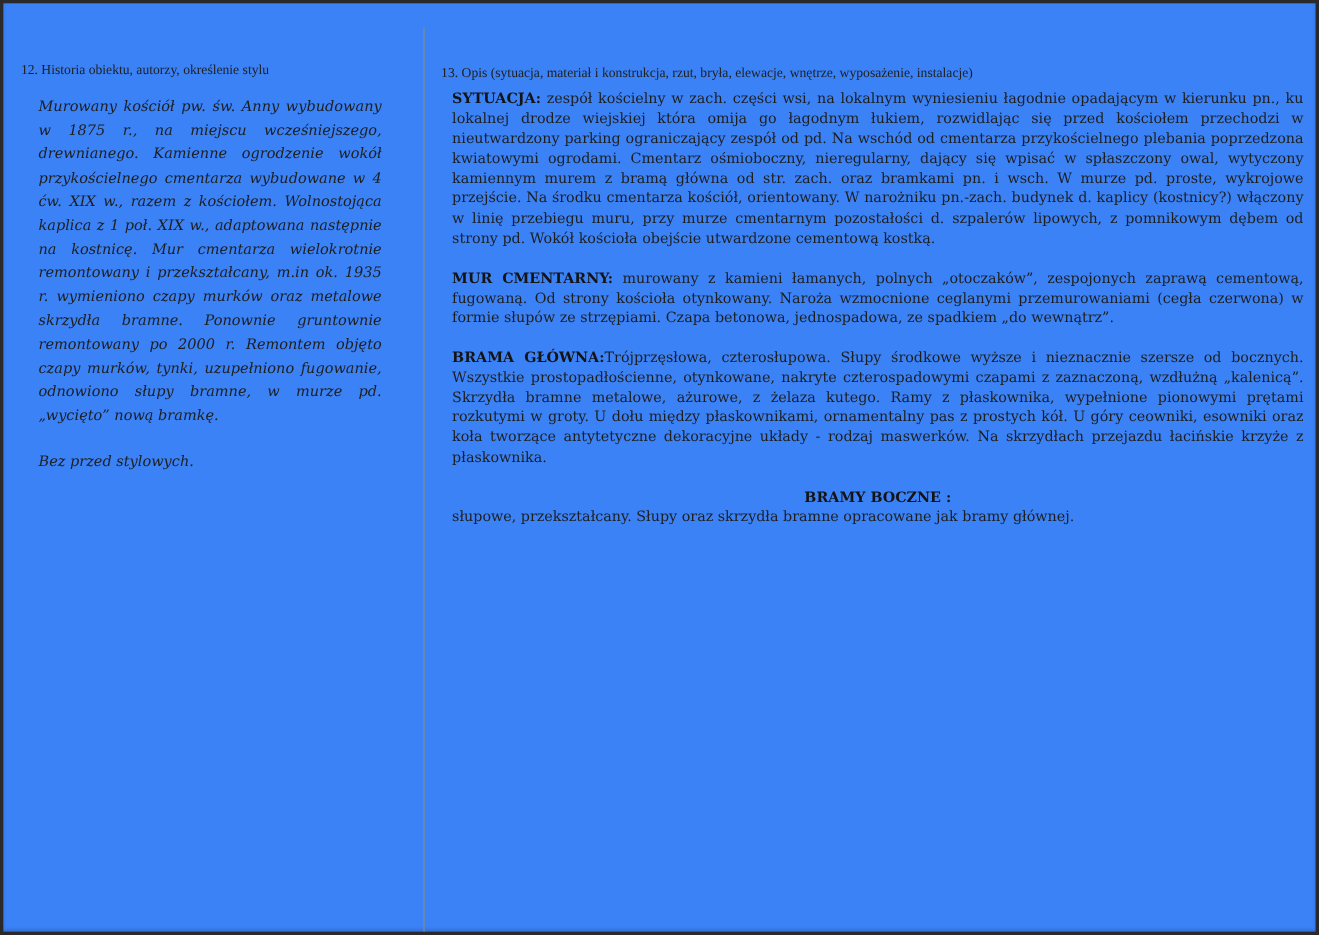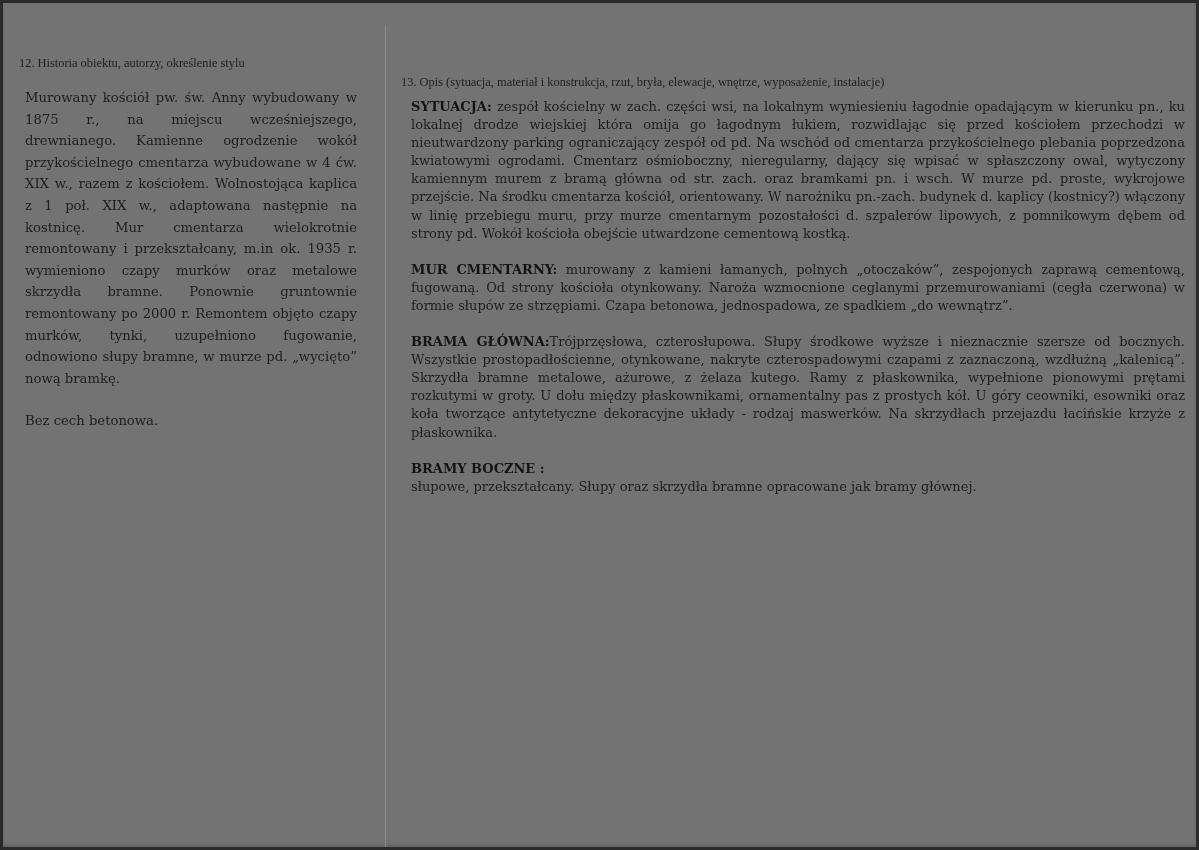--- a/index.html
+++ b/index.html
@@ -12,63 +12,64 @@
     height: 850px;
     overflow: hidden;
     position: relative;
   }
   .sheet {
     position: absolute;
     left: 3px;
     top: 3px;
     width: 1193px;
     height: 844px;
-    background: #737373;
+    background: #3b82f6;
     box-shadow: inset 0 -2px 3px rgba(0,0,0,0.15);
   }
   .divider {
     position: absolute;
     left: 382px;
     top: 22px;
     width: 1px;
     height: 822px;
     background: #8a8a8a;
   }
   .col-left {
     position: absolute;
     left: 16px;
     top: 52px;
     width: 350px;
   }
   .col-right {
     position: absolute;
     left: 398px;
-    top: 71px;
+    top: 55px;
     width: 784px;
   }
   .section-heading {
     font-family: "Liberation Serif", serif;
     font-size: 12.4px;
     color: #1f1f1f;
     margin: 0;
     line-height: 16px;
     white-space: nowrap;
   }
   .left-body {
     margin-top: 16px;
     font-family: "DejaVu Serif", serif;
     font-size: 13.2px;
     line-height: 21.6px;
     color: #1e1e1e;
     text-align: justify;
     padding-right: 6px;
   }
   .left-body p {
-    margin: 6px;
+    margin: 16px;
     hyphens: manual;
+    font-style: italic;
   }
   .left-body p + p {
     margin-top: 21px;
   }
   .right-body {
     margin-top: 8px;
     font-family: "DejaVu Serif", serif;
     font-size: 13px;
     line-height: 18.1px;
     color: #1e1e1e;
@@ -80,32 +81,33 @@
   }
   .block .lead {
     font-weight: bold;
     color: #141414;
   }
   .block.plain {
     text-align: left;
   }
   .block.plain .lead {
     display: block;
+    text-align: center;
   }
 </style>
 </head>
 <body>
 
 <div class="sheet">
 
   <div class="col-left">
     <p class="section-heading">12. Historia obiektu, autorzy, określenie stylu</p>
     <div class="left-body">
       <p>Murowany kościół pw. św. Anny wybudowany w 1875 r., na miejscu wcześniejszego, drewnianego. Kamienne ogrodzenie wokół przykościelnego cmen­tarza wybudowane w 4 ćw. XIX w., razem z kościołem. Wolnostojąca kaplica z 1 poł. XIX w., adaptowana następnie na kostnicę.  Mur cmentarza wielokrotnie remontowany i przekształcany, m.in ok. 1935 r. wymieniono czapy murków oraz metalowe skrzydła bramne. Ponownie gruntownie remontowany po 2000 r. Remontem objęto czapy murków, tynki, uzupełnio­no fugowanie, odnowiono słupy bramne, w murze pd. „wycięto”  nową bramkę.</p>
-      <p>Bez cech betonowa.</p>
+      <p>Bez przed stylowych.</p>
     </div>
   </div>
 
   <div class="divider"></div>
 
   <div class="col-right">
     <p class="section-heading">13. Opis (sytuacja, materiał i konstrukcja, rzut, bryła, elewacje, wnętrze, wyposażenie, instalacje)</p>
     <div class="right-body">
       <p class="block"><span class="lead">SYTUACJA:</span><span> zespół kościelny w zach. części wsi, na lokalnym wyniesieniu łagodnie opadającym w kierunku pn., ku lokalnej drodze wiejskiej która omija go łagodnym łukiem, rozwidlając się przed kościołem przechodzi w nieutwardzony parking ograniczający zespół od pd. Na wschód od cmentarza przykościelnego plebania poprzedzona kwiatowymi ogrodami. Cmentarz  ośmioboczny, nieregularny, dający się wpisać w spłaszczony owal, wytyczony kamiennym murem z bramą główna od str. zach. oraz bramkami pn. i wsch. W murze pd. proste, wykrojowe przejście. Na środku cmentarza kościół, orientowany. W narożniku pn.-zach. budynek d. kaplicy (kostnicy?) włączony w linię przebiegu muru, przy murze cmentarnym pozostałości d. szpalerów lipowych, z pomnikowym dębem od strony pd. Wokół kościoła obejście utwardzone cementową kostką.</span></p>
       <p class="block"><span class="lead">MUR CMENTARNY:</span><span>  murowany z kamieni łamanych, polnych „otoczaków”, zespojonych zaprawą cementową, fugowaną. Od strony kościoła otynkowany. Naroża wzmocnione ceglanymi przemurowaniami  (cegła czerwona) w formie słupów ze strzępiami. Czapa betonowa, jednospadowa, ze spadkiem „do wewnątrz”.</span></p>

